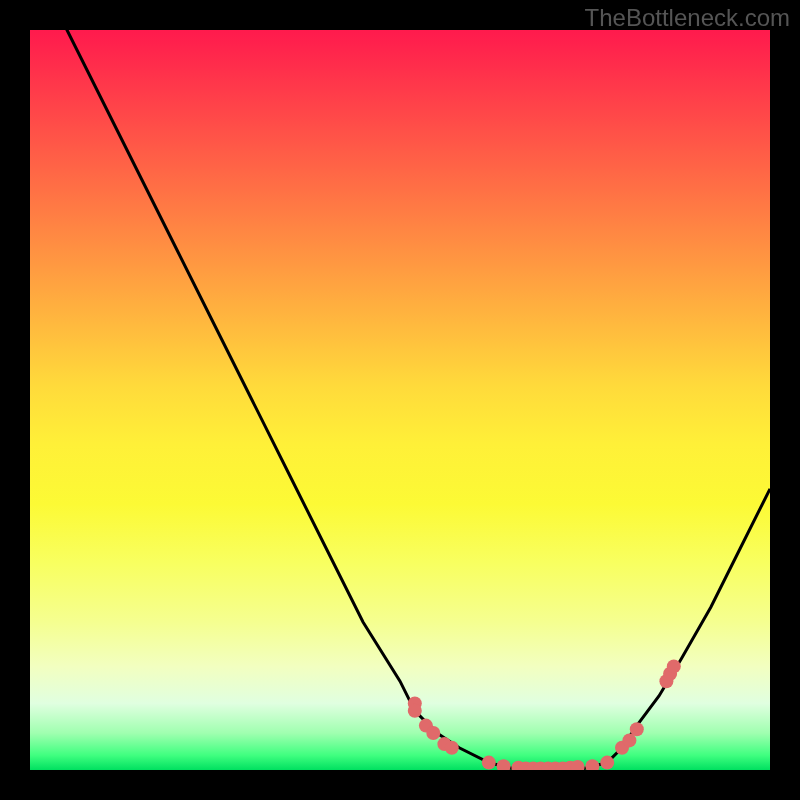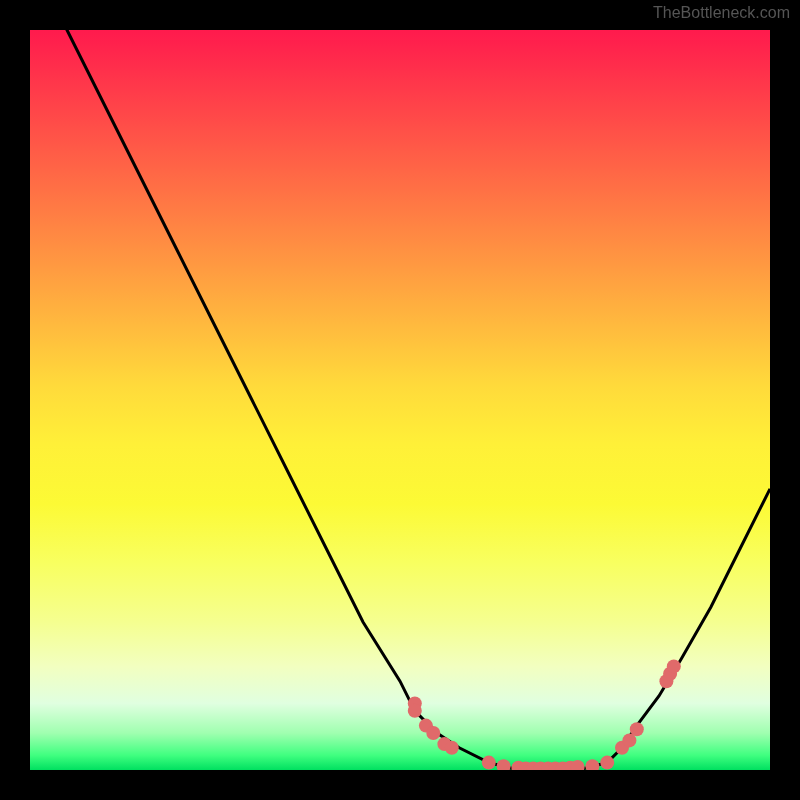--- a/index.html
+++ b/index.html
@@ -8,21 +8,21 @@
       height: 800px;
       background: #000;
       position: relative;
       font-family: Arial, sans-serif;
     }
     .watermark {
       position: absolute;
       top: 4px;
       right: 10px;
       color: #555;
-      font-size: 16px;
+      font-size: 24px;
       font-weight: 500;
       z-index: 10;
     }
     .plot-area {
       position: absolute;
       top: 30px;
       left: 30px;
       width: 740px;
       height: 740px;
       overflow: hidden;

